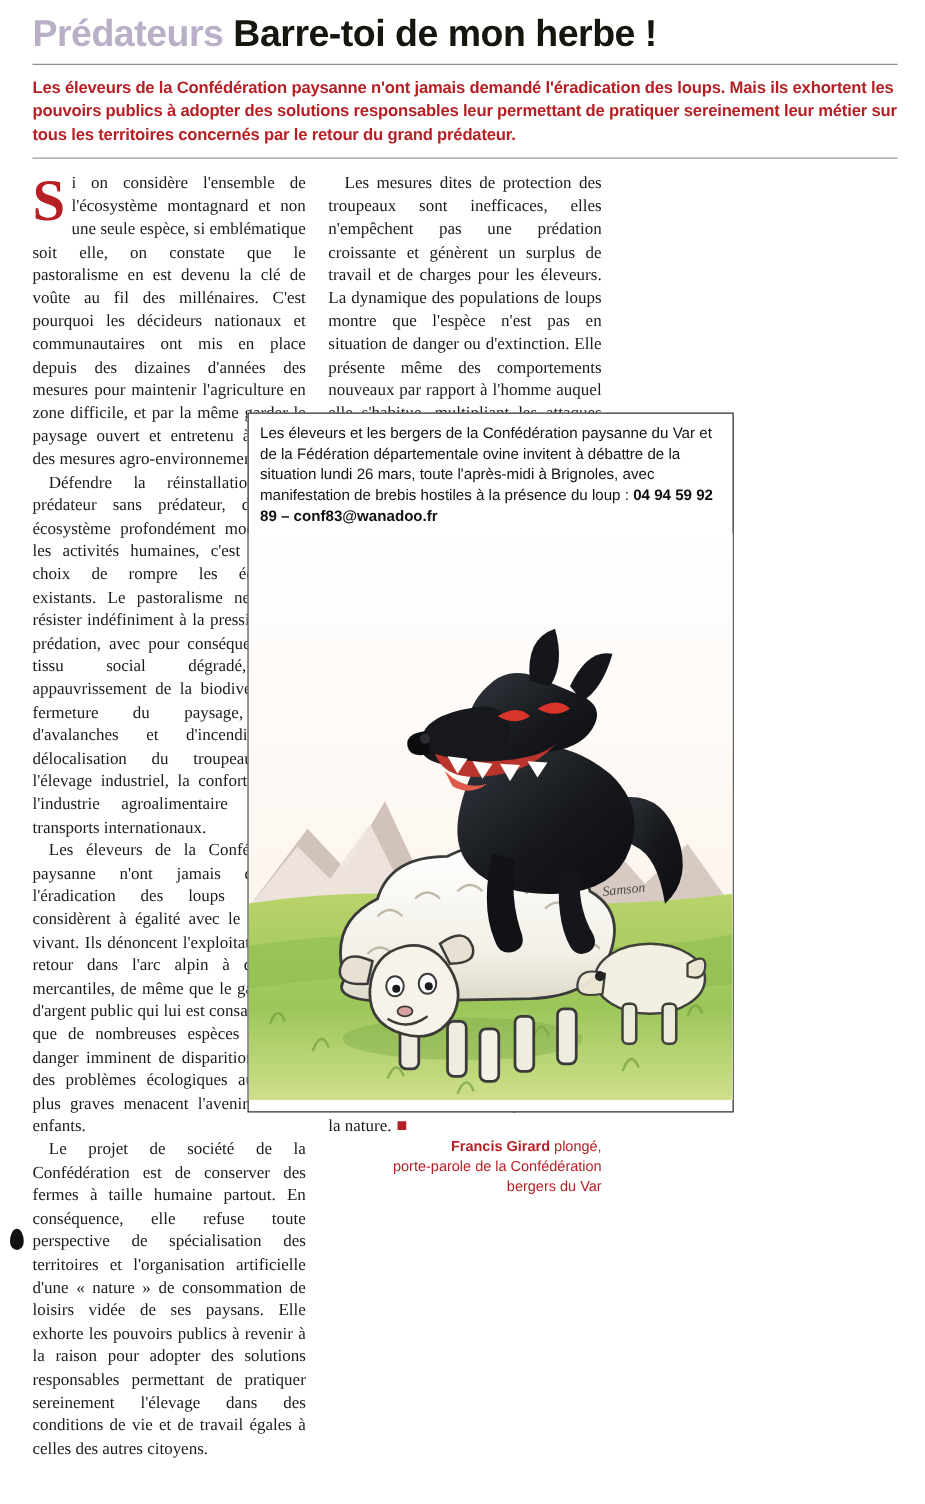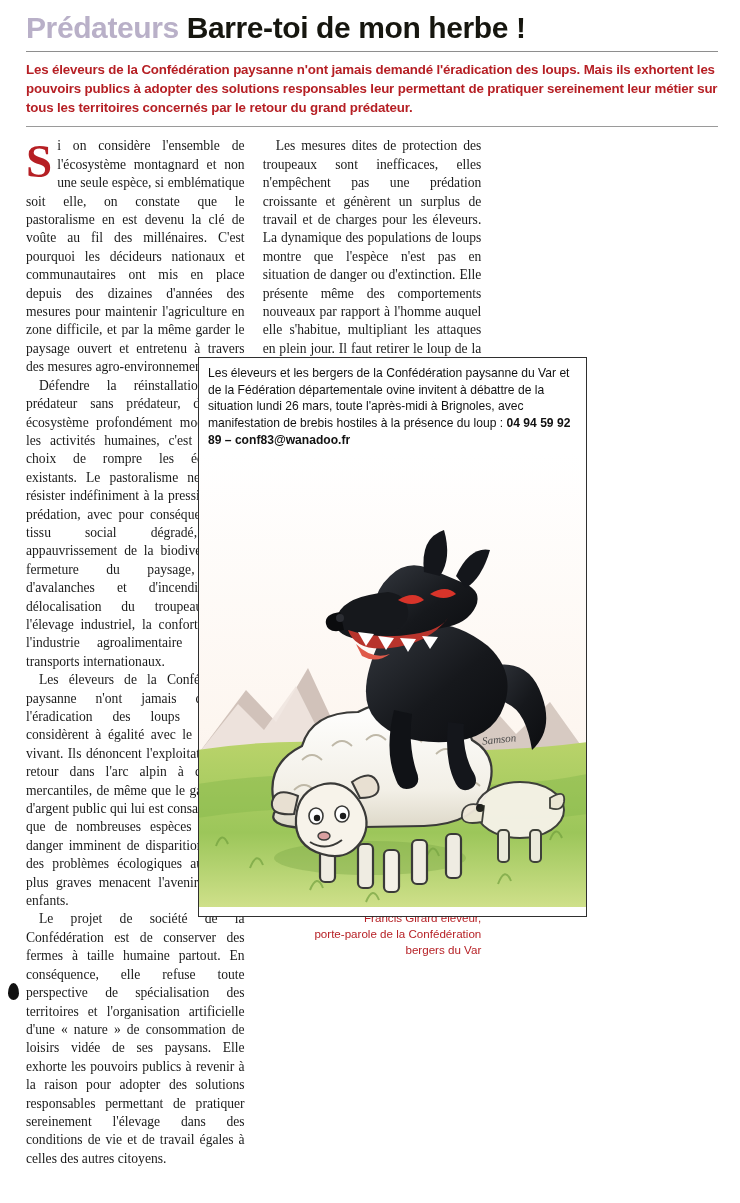--- a/index.html
+++ b/index.html
@@ -99,28 +99,28 @@
   }
   .signature {
     margin-top: 7px;
     text-align: right;
     font-family: "Liberation Sans", sans-serif;
     font-size: 11.6px;
     line-height: 1.35;
     color: #b61f24;
   }
   .signature .name {
-    font-weight: normal;
+    font-weight: bold;
   }
 
   
   .illustration {
     position: absolute;
     left: 198px;
-    top: 357px;
+    top: 330px;
     width: 389px;
     height: 560px;
     border: 1px solid #2f2f2f;
     background: #ffffff;
     box-sizing: border-box;
     z-index: 5;
   }
   .illus-caption {
     font-family: "Liberation Sans", sans-serif;
     font-size: 12.1px;
@@ -186,21 +186,21 @@
   <div class="cols">
     <p class="first"><span class="dropcap">S</span><span>i on considère l'ensemble de l'écosystème montagnard et non une seule espèce, si emblématique soit elle, on constate que le pastoralisme en est devenu la clé de voûte au fil des millénaires. C'est pourquoi les décideurs nationaux et communautaires ont mis en place depuis des dizaines d'années des mesures pour maintenir l'agriculture en zone difficile, et par la même garder le paysage ouvert et entretenu à travers des mesures agro-environnementales.</span></p>
     <p>Défendre la réinstallation d'un prédateur sans prédateur, dans un écosystème profondément modelé par les activités humaines, c'est faire le choix de rompre les équilibres existants. Le pastoralisme ne pourra résister indéfiniment à la pression de la prédation, avec pour conséquences un tissu social dégradé, un appauvrissement de la biodiversité, la fermeture du paysage, plus d'avalanches et d'incendies, la délocalisation du troupeau vers l'élevage industriel, la confortation de l'industrie agroalimentaire et des transports internationaux.</p>
     <p>Les éleveurs de la Confédération paysanne n'ont jamais demandé l'éradication des loups et les considèrent à égalité avec le reste du vivant. Ils dénoncent l'exploitation d'un retour dans l'arc alpin à des fins mercantiles, de même que le gaspillage d'argent public qui lui est consacré alors que de nombreuses espèces sont en danger imminent de disparition et que des problèmes écologiques autrement plus graves menacent l'avenir de nos enfants.</p>
     <p>Le projet de société de la Confédération est de conserver des fermes à taille humaine partout. En conséquence, elle refuse toute perspective de spécialisation des territoires et l'organisation artificielle d'une « nature » de consommation de loisirs vidée de ses paysans. Elle exhorte les pouvoirs publics à revenir à la raison pour adopter des solutions responsables permettant de pratiquer sereinement l'élevage dans des conditions de vie et de travail égales à celles des autres citoyens.</p>
     <p>Les mesures dites de protection des troupeaux sont inefficaces, elles n'empêchent pas une prédation croissante et génèrent un surplus de travail et de charges pour les éleveurs. La dynamique des populations de loups montre que l'espèce n'est pas en situation de danger ou d'extinction. Elle présente même des comportements nouveaux par rapport à l'homme auquel elle s'habitue, multipliant les attaques en plein jour. Il faut retirer le loup de la liste des espèces strictement protégées dans le cadre de la Convention de Berne. Les loups en situation de prédation sur les troupeaux doivent être éliminés par un corps spécialisé de l'État, tout au long de l'année car les attaques ne se concentrent plus sur la période de l'estive.</p>
     <p>La défense active contre les loups et leur élimination ne relèvent pas du travail des éleveurs et bergers. L'usage des chiens de protection a été demandé par les autorités publiques, donc les éleveurs et bergers ne sauraient être condamnés pour des accidents dont les randonneurs peuvent être victimes lorsqu'ils font intrusion dans l'aire de pâturage d'un troupeau.</p>
     <p><span>C'est lorsque sera mise en œuvre une politique de gestion active du loup que pourra être envisagée une coexistence de nouveau pacifiée entre éleveurs, bergers et protecteurs de la nature. C'est la condition pour sortir enfin des ornières dans lesquelles l'application sur le même territoire de deux politiques publiques contradictoires a plongé, non seulement le pastoralisme, mais aussi le modèle de la protection de la nature.</span><span class="endmark"></span></p>
     <p class="signature">
       <span class="name">Francis Girard</span>
-      <span>éleveur,</span><br>
+      <span>plongé,</span><br>
       <span>porte-parole de la Confédération</span><br>
       <span>bergers du Var</span>
     </p>
   </div>
 
   <div class="margin-mark"></div>
 
   <figure class="illustration" style="margin:0;">
     <figcaption class="illus-caption">
       <span>Les éleveurs et les bergers de la Confédération paysanne du Var et de la Fédération départementale ovine invitent à débattre de la situation lundi 26 mars, toute l'après-midi à Brignoles, avec manifestation de brebis hostiles à la présence du loup :</span>

